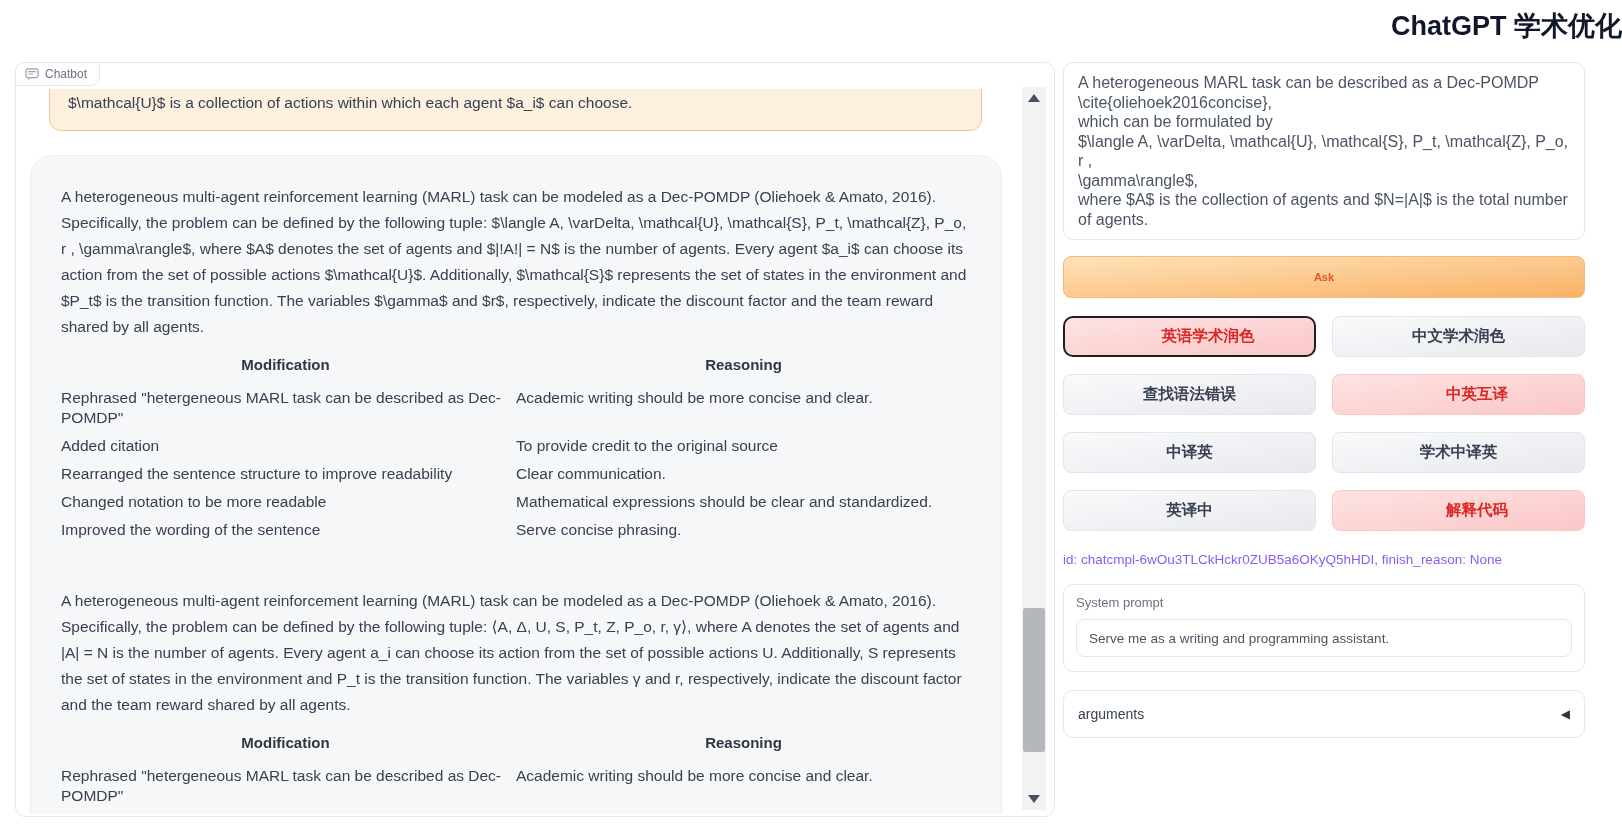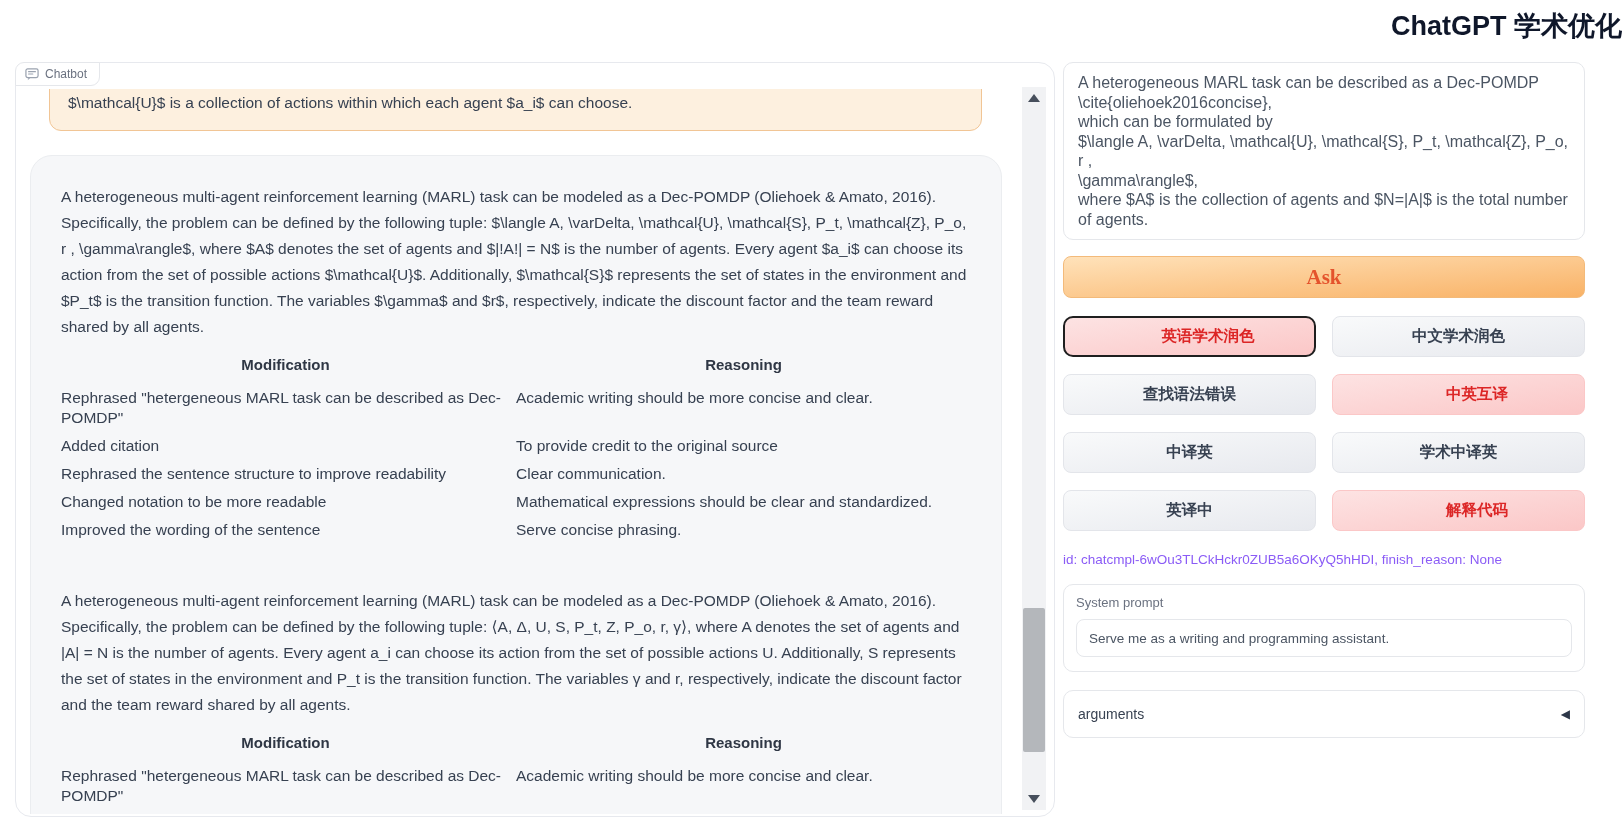--- a/index.html
+++ b/index.html
@@ -10,21 +10,21 @@
     color:#374151;
   }
   
   .app-title{
     position:absolute;top:8px;left:0;width:100%;
     text-align:right;font-size:27px;font-weight:700;color:#0f172a;
   }
   
   .chat-panel{
     position:absolute;left:15px;top:62px;width:1040px;height:755px;
-    background:#ffffff;border:1px solid #e7e9ee;border-radius:16px;
+    background:#ffffff;border:1px solid #e7e9ee;border-radius:10px;
     box-sizing:border-box;
   }
   .chat-label-chip{
     position:absolute;top:-1px;left:-1px;z-index:5;
     display:flex;align-items:center;gap:6px;
     background:#ffffff;border:1px solid #e5e7eb;
     border-radius:9px 0 9px 0;
     padding:4px 12px 4px 9px;font-size:12px;color:#6b7280;
   }
   .chat-label-chip svg{display:block;}
@@ -69,22 +69,22 @@
   .input-card textarea{
     width:100%;height:100%;border:none;outline:none;resize:none;
     font-family:"Liberation Sans","DejaVu Sans",sans-serif;
     font-size:16px;line-height:19.5px;color:#4b5563;background:transparent;
     padding:0;margin:0;
   }
   .ask-btn{
     box-sizing:border-box;display:block;width:100%;height:42px;margin-top:16px;
     border:1px solid #f3ba7a;border-radius:8px;cursor:pointer;
     background:linear-gradient(to bottom right,#ffe2ba,#f9b266);
-    color:#e4532c;font-size:21px;font-weight:600;
-    font-family:Liberation Serif, serif;
+    color:#e4532c;font-size:11px;font-weight:600;
+    font-family:Liberation Sans, sans-serif;
   }
   .fn-grid{
     margin-top:18px;display:grid;grid-template-columns:1fr 1fr;
     column-gap:16px;row-gap:17px;
   }
   .fn-btn{
     box-sizing:border-box;height:41px;border-radius:8px;cursor:pointer;
     font-size:15.5px;font-weight:700;
     font-family:"Liberation Sans","DejaVu Sans",sans-serif;
   }
@@ -151,21 +151,21 @@
         <tbody>
             <tr>
               <td>Rephrased "hetergeneous MARL task can be described as Dec-POMDP"</td>
               <td>Academic writing should be more concise and clear.</td>
             </tr>
             <tr>
               <td>Added citation</td>
               <td>To provide credit to the original source</td>
             </tr>
             <tr>
-              <td>Rephrased the sentence structure to improve readability</td>
+              <td>Rearranged the sentence structure to improve readability</td>
               <td>Clear communication.</td>
             </tr>
             <tr>
               <td>Changed notation to be more readable</td>
               <td>Mathematical expressions should be clear and standardized.</td>
             </tr>
             <tr>
               <td>Improved the wording of the sentence</td>
               <td>Serve concise phrasing.</td>
             </tr>

